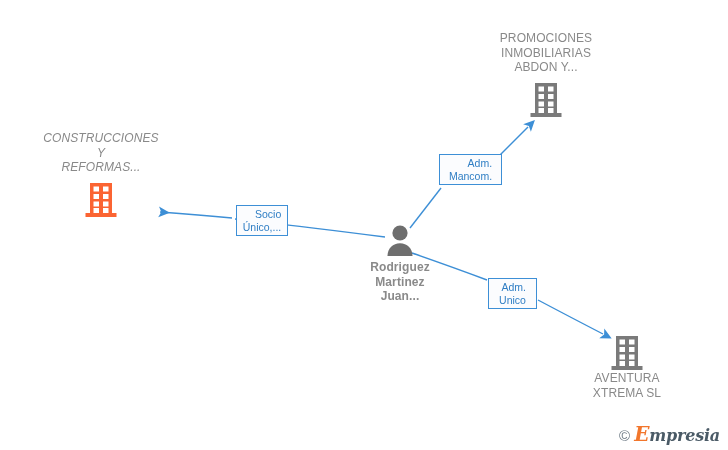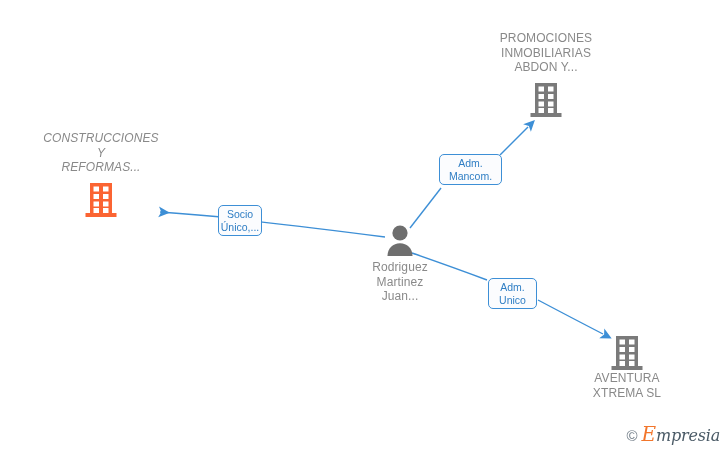--- a/index.html
+++ b/index.html
@@ -53,25 +53,25 @@
   
   .building-icon { display: block; }
   .person-icon { display: block; }
 
   
   .edge-chip {
     position: absolute;
     box-sizing: border-box;
     background: #fbfcfe;
     border: 1.6px solid #3d8fd6;
-    border-radius: 5px;
+    border-radius: 0;
     color: #2f7ec4;
     font-size: 10.5px;
     line-height: 13px;
-    text-align: center;
+    text-align: right;
     display: flex;
     flex-direction: column;
     justify-content: center;
     align-items: center;
     padding: 2px 4px;
     white-space: pre-line;
   }
 
   
   #watermark {
@@ -87,20 +87,21 @@
     font-size: 15px;
     line-height: 15px;
   }
   #watermark .brand {
     font-family: "DejaVu Serif", serif;
     font-size: 16px;
     line-height: 16px;
     color: #4a5a66;
     font-style: italic;
     letter-spacing: -0.2px;
+    font-weight: bold;
   }
   #watermark .brand .cap {
     color: #f2762c;
     font-size: 20px;
     font-style: italic;
   }
 </style>
 </head>
 <body>
 
@@ -165,21 +166,21 @@
         <rect x="9.5" y="12" width="5.5" height="5" fill="#ffffff"></rect>
         <rect x="19" y="12" width="5.5" height="5" fill="#ffffff"></rect>
         <rect x="9.5" y="19.5" width="5.5" height="5" fill="#ffffff"></rect>
         <rect x="19" y="19.5" width="5.5" height="5" fill="#ffffff"></rect>
         <rect x="9.5" y="26" width="5.5" height="5" fill="#ffffff"></rect>
         <rect x="19" y="26" width="5.5" height="5" fill="#ffffff"></rect>
       </svg>
     </div>
   </div>
 
-  <div class="node" style="left:330px; top:224px;">
+  <div class="node" style="left:330px; top:224px;font-weight:bold;">
     <div class="icon-wrap">
       <svg class="person-icon" width="32" height="32" viewBox="0 0 32 32" xmlns="http://www.w3.org/2000/svg">
         <circle cx="16" cy="9" r="7.6" fill="#6e6e6e"></circle>
         <path d="M3.5,32 C3.5,24.2 9.0,19.2 16,19.2 C23.0,19.2 28.5,24.2 28.5,32 Z" fill="#6e6e6e"></path>
       </svg>
     </div>
     <div class="node-label person" style="margin-top:4px;">Rodriguez
 Martinez
 Juan...</div>
   </div>
@@ -196,21 +197,21 @@
         <rect x="9.5" y="19.5" width="5.5" height="5" fill="#ffffff"></rect>
         <rect x="19" y="19.5" width="5.5" height="5" fill="#ffffff"></rect>
         <rect x="9.5" y="26" width="5.5" height="5" fill="#ffffff"></rect>
         <rect x="19" y="26" width="5.5" height="5" fill="#ffffff"></rect>
       </svg>
     </div>
     <div class="node-label company" style="margin-top:0;">AVENTURA
 XTREMA SL</div>
   </div>
 
-  <div class="edge-chip" style="left:218px; top:205px; width:44px; height:31px;">Socio
+  <div class="edge-chip" style="left:236px; top:205px; width:52px; height:31px;">Socio
 Único,...</div>
 
   <div class="edge-chip" style="left:439px; top:154px; width:63px; height:31px;">Adm.
 Mancom.</div>
 
   <div class="edge-chip" style="left:488px; top:278px; width:49px; height:31px;">Adm.
 Unico</div>
 
   <div id="watermark">
     <span class="copy">©</span>

